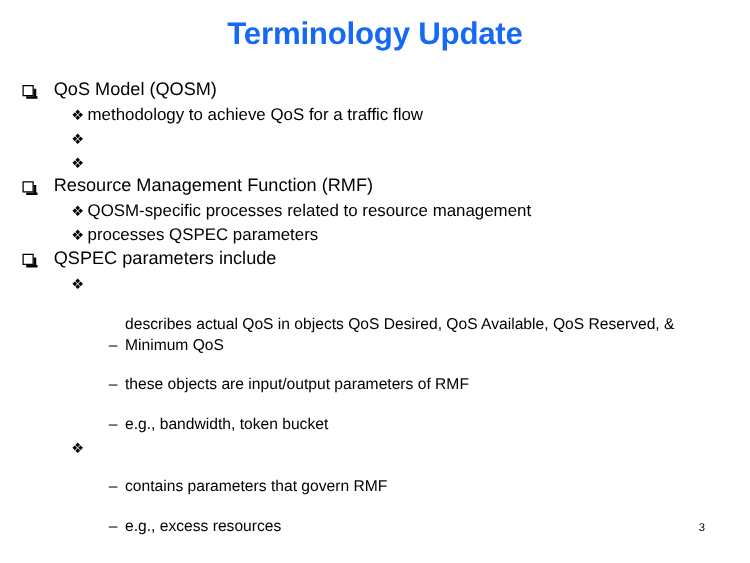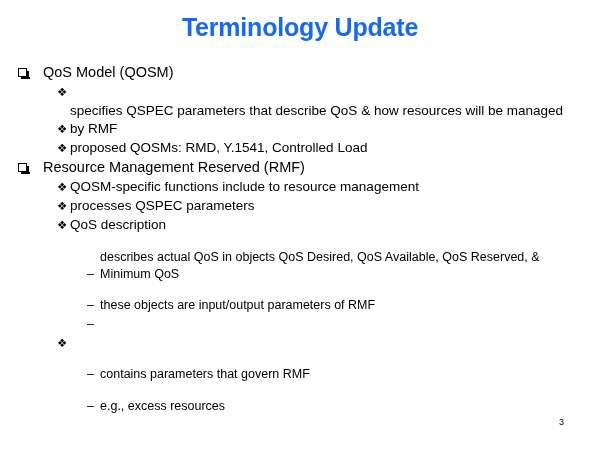--- a/index.html
+++ b/index.html
@@ -173,55 +173,58 @@
 
   <div class="slide-title">Terminology Update</div>
 
   <div class="body-list">
       <div class="bullet-row lvl1">
         <span class="bullet-mark"><span class="sq"></span></span>
         <span class="bullet-text">QoS Model (QOSM)</span>
       </div>
       <div class="bullet-row lvl2">
         <span class="bullet-mark"><span class="diamond-glyph">❖</span></span>
-      </div>
-      <div class="bullet-row lvl2">
-        <span class="bullet-mark"><span class="diamond-glyph">❖</span></span>
-        <span class="bullet-text">specifies QSPEC parameters that describe QoS &amp; how resources will be managed by RMF</span>
-      </div>
-      <div class="bullet-row lvl2">
-        <span class="bullet-mark"><span class="diamond-glyph">❖</span></span>
-        <span class="bullet-text">proposed QOSMs: RMD, Y.1541, Controlled Load</span>
+        <span class="bullet-text">methodology to achieve QoS for a traffic flow</span>
+      </div>
+      <div class="bullet-row lvl2">
+        <span class="bullet-mark"><span class="diamond-glyph">❖</span></span>
+      </div>
+      <div class="bullet-row lvl2">
+        <span class="bullet-mark"><span class="diamond-glyph">❖</span></span>
       </div>
       <div class="bullet-row lvl1">
         <span class="bullet-mark"><span class="sq"></span></span>
-        <span class="bullet-text">Resource Management Reserved (RMF)</span>
-      </div>
-      <div class="bullet-row lvl2">
-        <span class="bullet-mark"><span class="diamond-glyph">❖</span></span>
-        <span class="bullet-text">QOSM-specific functions include to resource management</span>
+        <span class="bullet-text">Resource Management Function (RMF)</span>
+      </div>
+      <div class="bullet-row lvl2">
+        <span class="bullet-mark"><span class="diamond-glyph">❖</span></span>
+        <span class="bullet-text">QOSM-specific processes related to resource management</span>
       </div>
       <div class="bullet-row lvl2">
         <span class="bullet-mark"><span class="diamond-glyph">❖</span></span>
         <span class="bullet-text">processes QSPEC parameters</span>
       </div>
-      <div class="bullet-row lvl2">
-        <span class="bullet-mark"><span class="diamond-glyph">❖</span></span>
-        <span class="bullet-text">QoS description</span>
+      <div class="bullet-row lvl1">
+        <span class="bullet-mark"><span class="sq"></span></span>
+        <span class="bullet-text">QSPEC parameters include</span>
+      </div>
+      <div class="bullet-row lvl2">
+        <span class="bullet-mark"><span class="diamond-glyph">❖</span></span>
       </div>
       <div class="bullet-row lvl3">
         <span class="bullet-mark"><span class="dash-glyph">–</span></span>
         <span class="bullet-text">describes actual QoS in objects QoS Desired, QoS Available, QoS Reserved, &amp; Minimum QoS</span>
       </div>
       <div class="bullet-row lvl3">
         <span class="bullet-mark"><span class="dash-glyph">–</span></span>
         <span class="bullet-text">these objects are input/output parameters of RMF</span>
       </div>
       <div class="bullet-row lvl3">
         <span class="bullet-mark"><span class="dash-glyph">–</span></span>
+        <span class="bullet-text">e.g., bandwidth, token bucket</span>
       </div>
       <div class="bullet-row lvl2">
         <span class="bullet-mark"><span class="diamond-glyph">❖</span></span>
       </div>
       <div class="bullet-row lvl3">
         <span class="bullet-mark"><span class="dash-glyph">–</span></span>
         <span class="bullet-text">contains parameters that govern RMF</span>
       </div>
       <div class="bullet-row lvl3">
         <span class="bullet-mark"><span class="dash-glyph">–</span></span>

